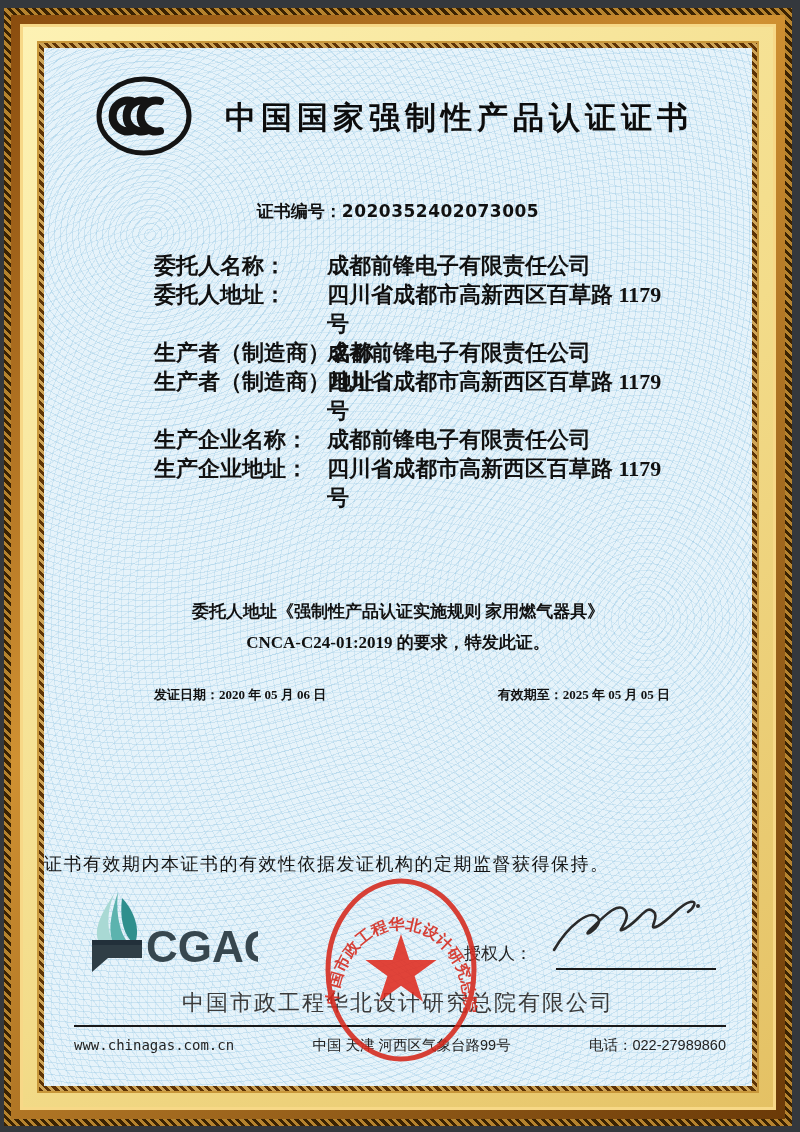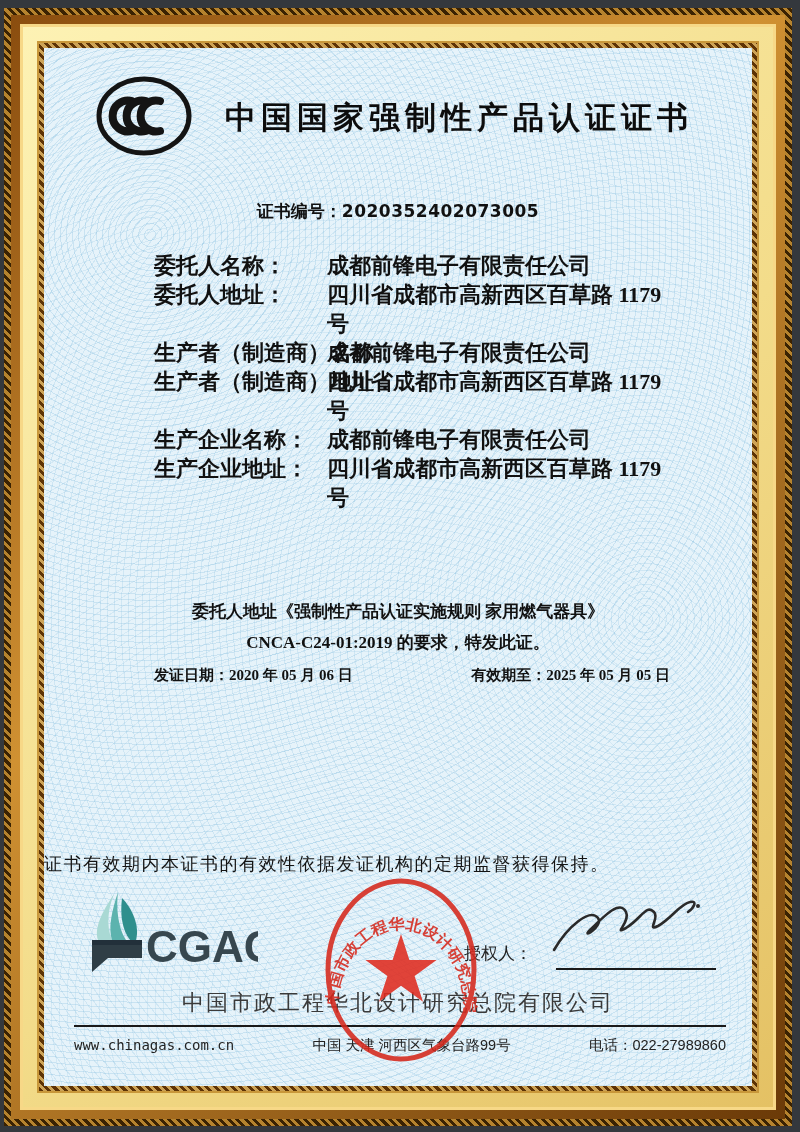--- a/index.html
+++ b/index.html
@@ -44,21 +44,21 @@
   
   .fields{position:absolute;left:110px;width:530px;display:grid;
           grid-template-columns:173px 1fr;font-size:22px;line-height:29px;}
   .fields.applicant{top:203px;}
   .fields.product{top:397px;grid-template-columns:185px 1fr;left:104px;}
   .fields .lab{white-space:nowrap;}
   
   .statement{position:absolute;top:548px;left:0;right:0;text-align:center;
              font-size:17px;line-height:31px;}
   
-  .dates{position:absolute;top:618px;left:110px;right:82px;font-size:15px;}
+  .dates{position:absolute;top:638px;left:110px;right:82px;font-size:13px;}
   .dates .row1{display:flex;justify-content:space-between;}
   .dates .row2{text-align:right;margin-top:7px;}
   
   .validity{position:absolute;top:804px;left:0;right:0;text-align:left;
             font-size:18px;letter-spacing:1.5px;color:#141414;}
   
   .sign-area{position:absolute;top:828px;left:0;right:0;height:192px;}
   .cgac{position:absolute;left:34px;top:14px;width:180px;height:104px;}
   .stamp{position:absolute;left:276px;top:-2px;width:162px;height:194px;opacity:.88;z-index:3;}
   .auth{position:absolute;left:420px;top:66px;font-size:17px;color:#222;}

